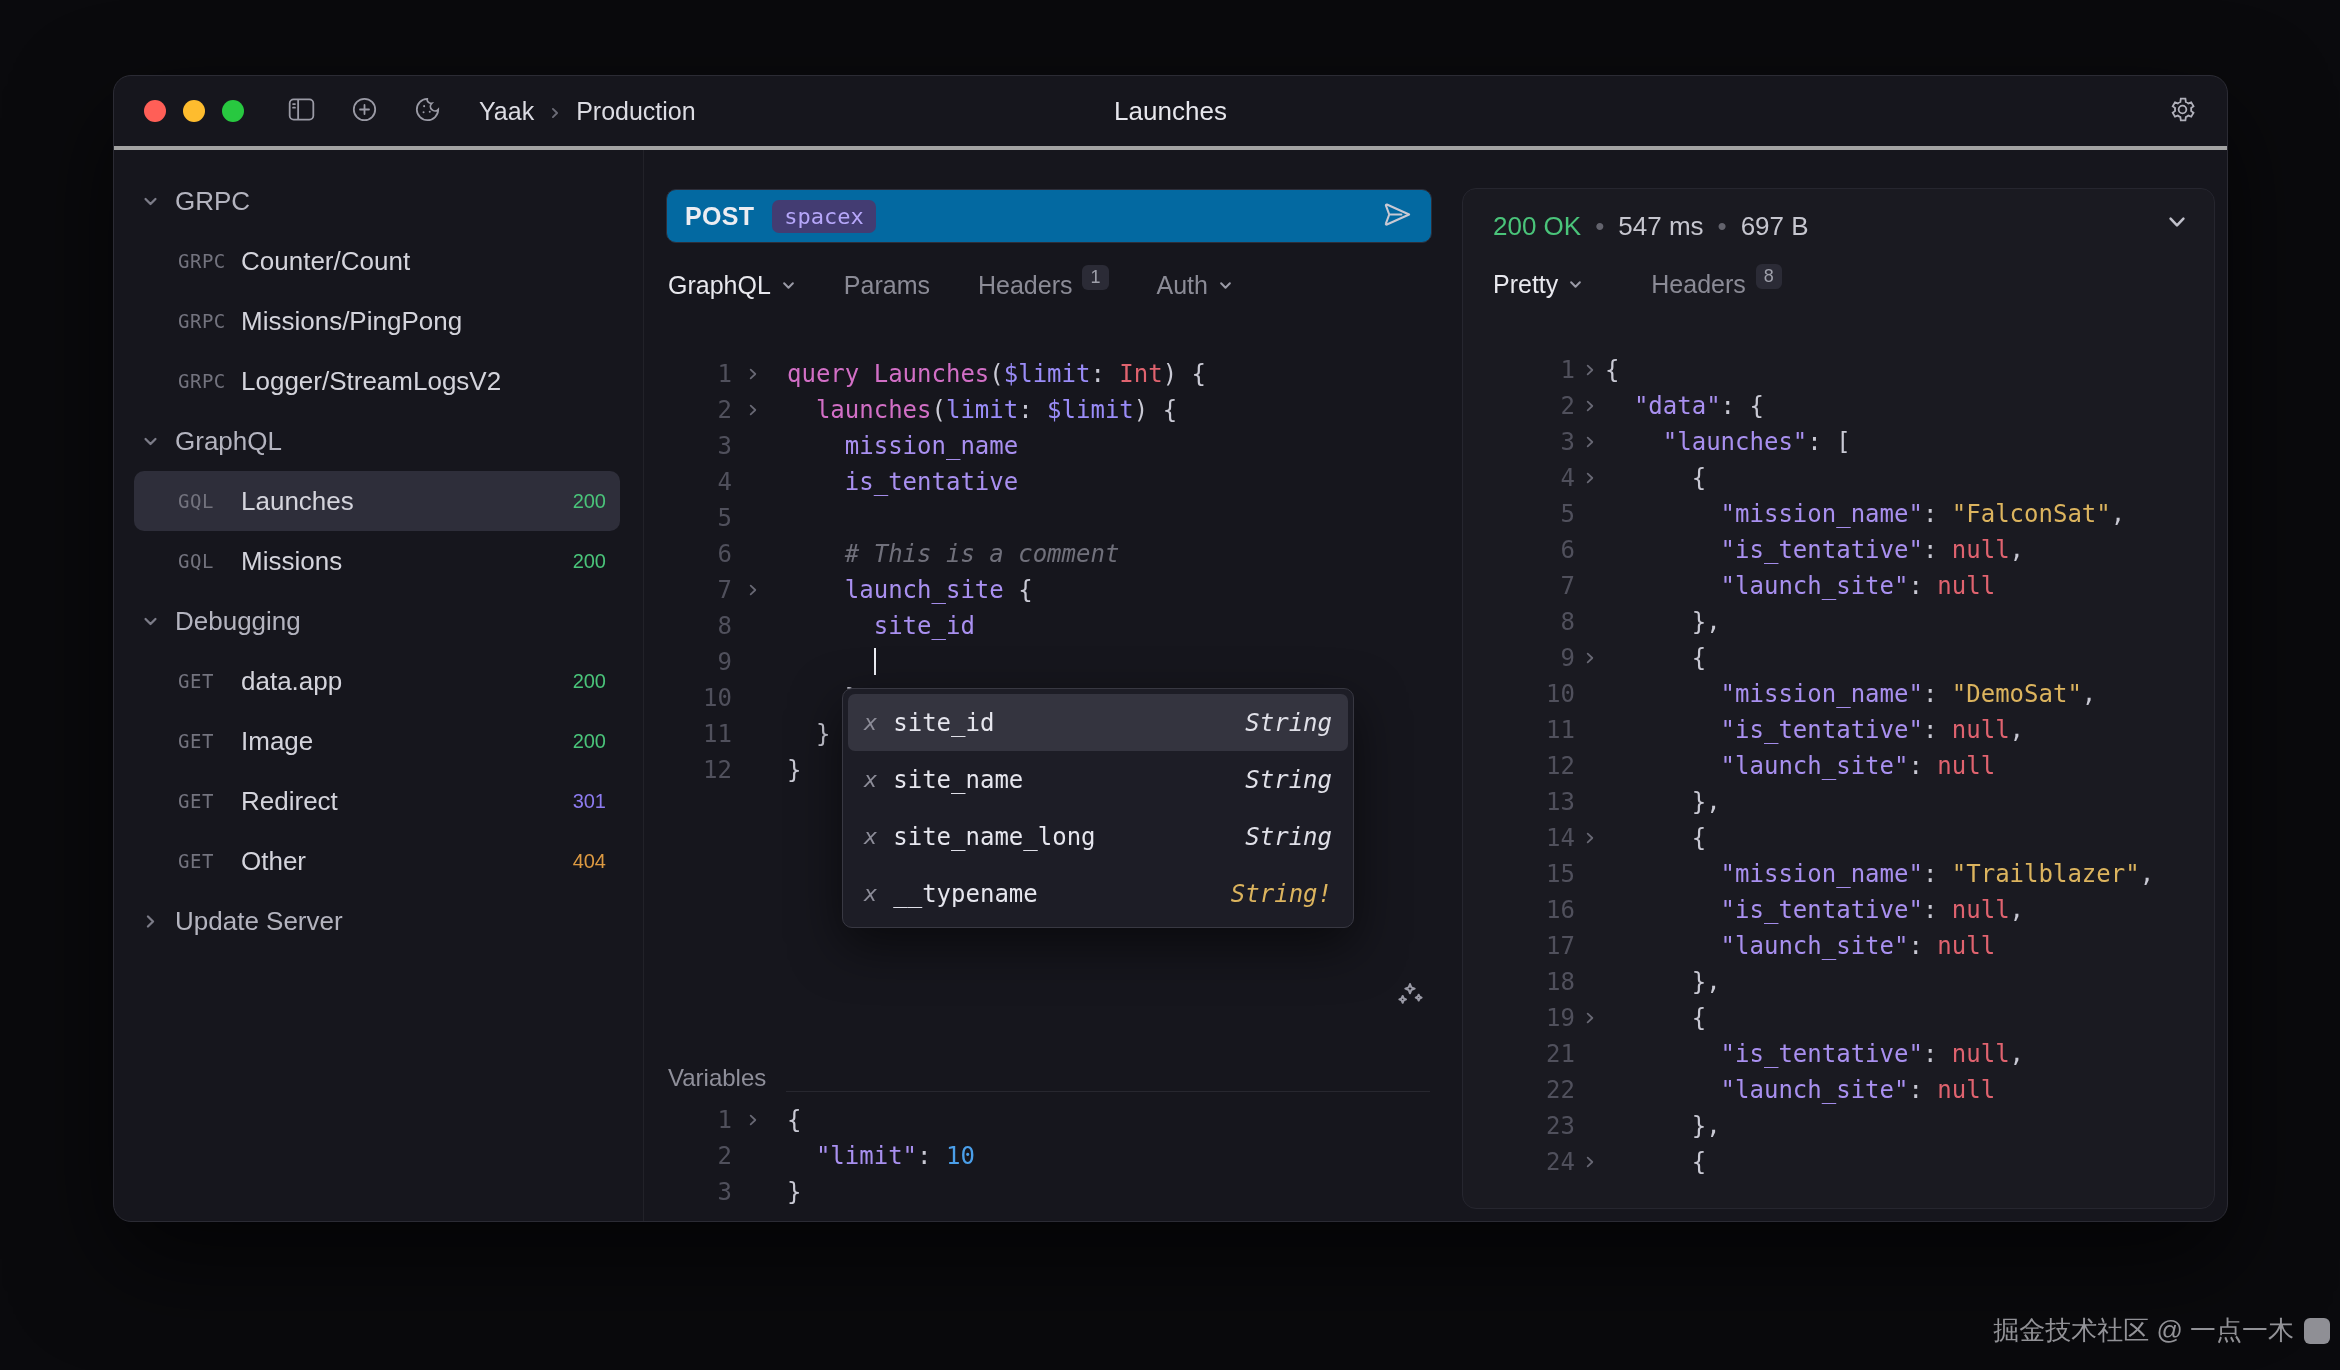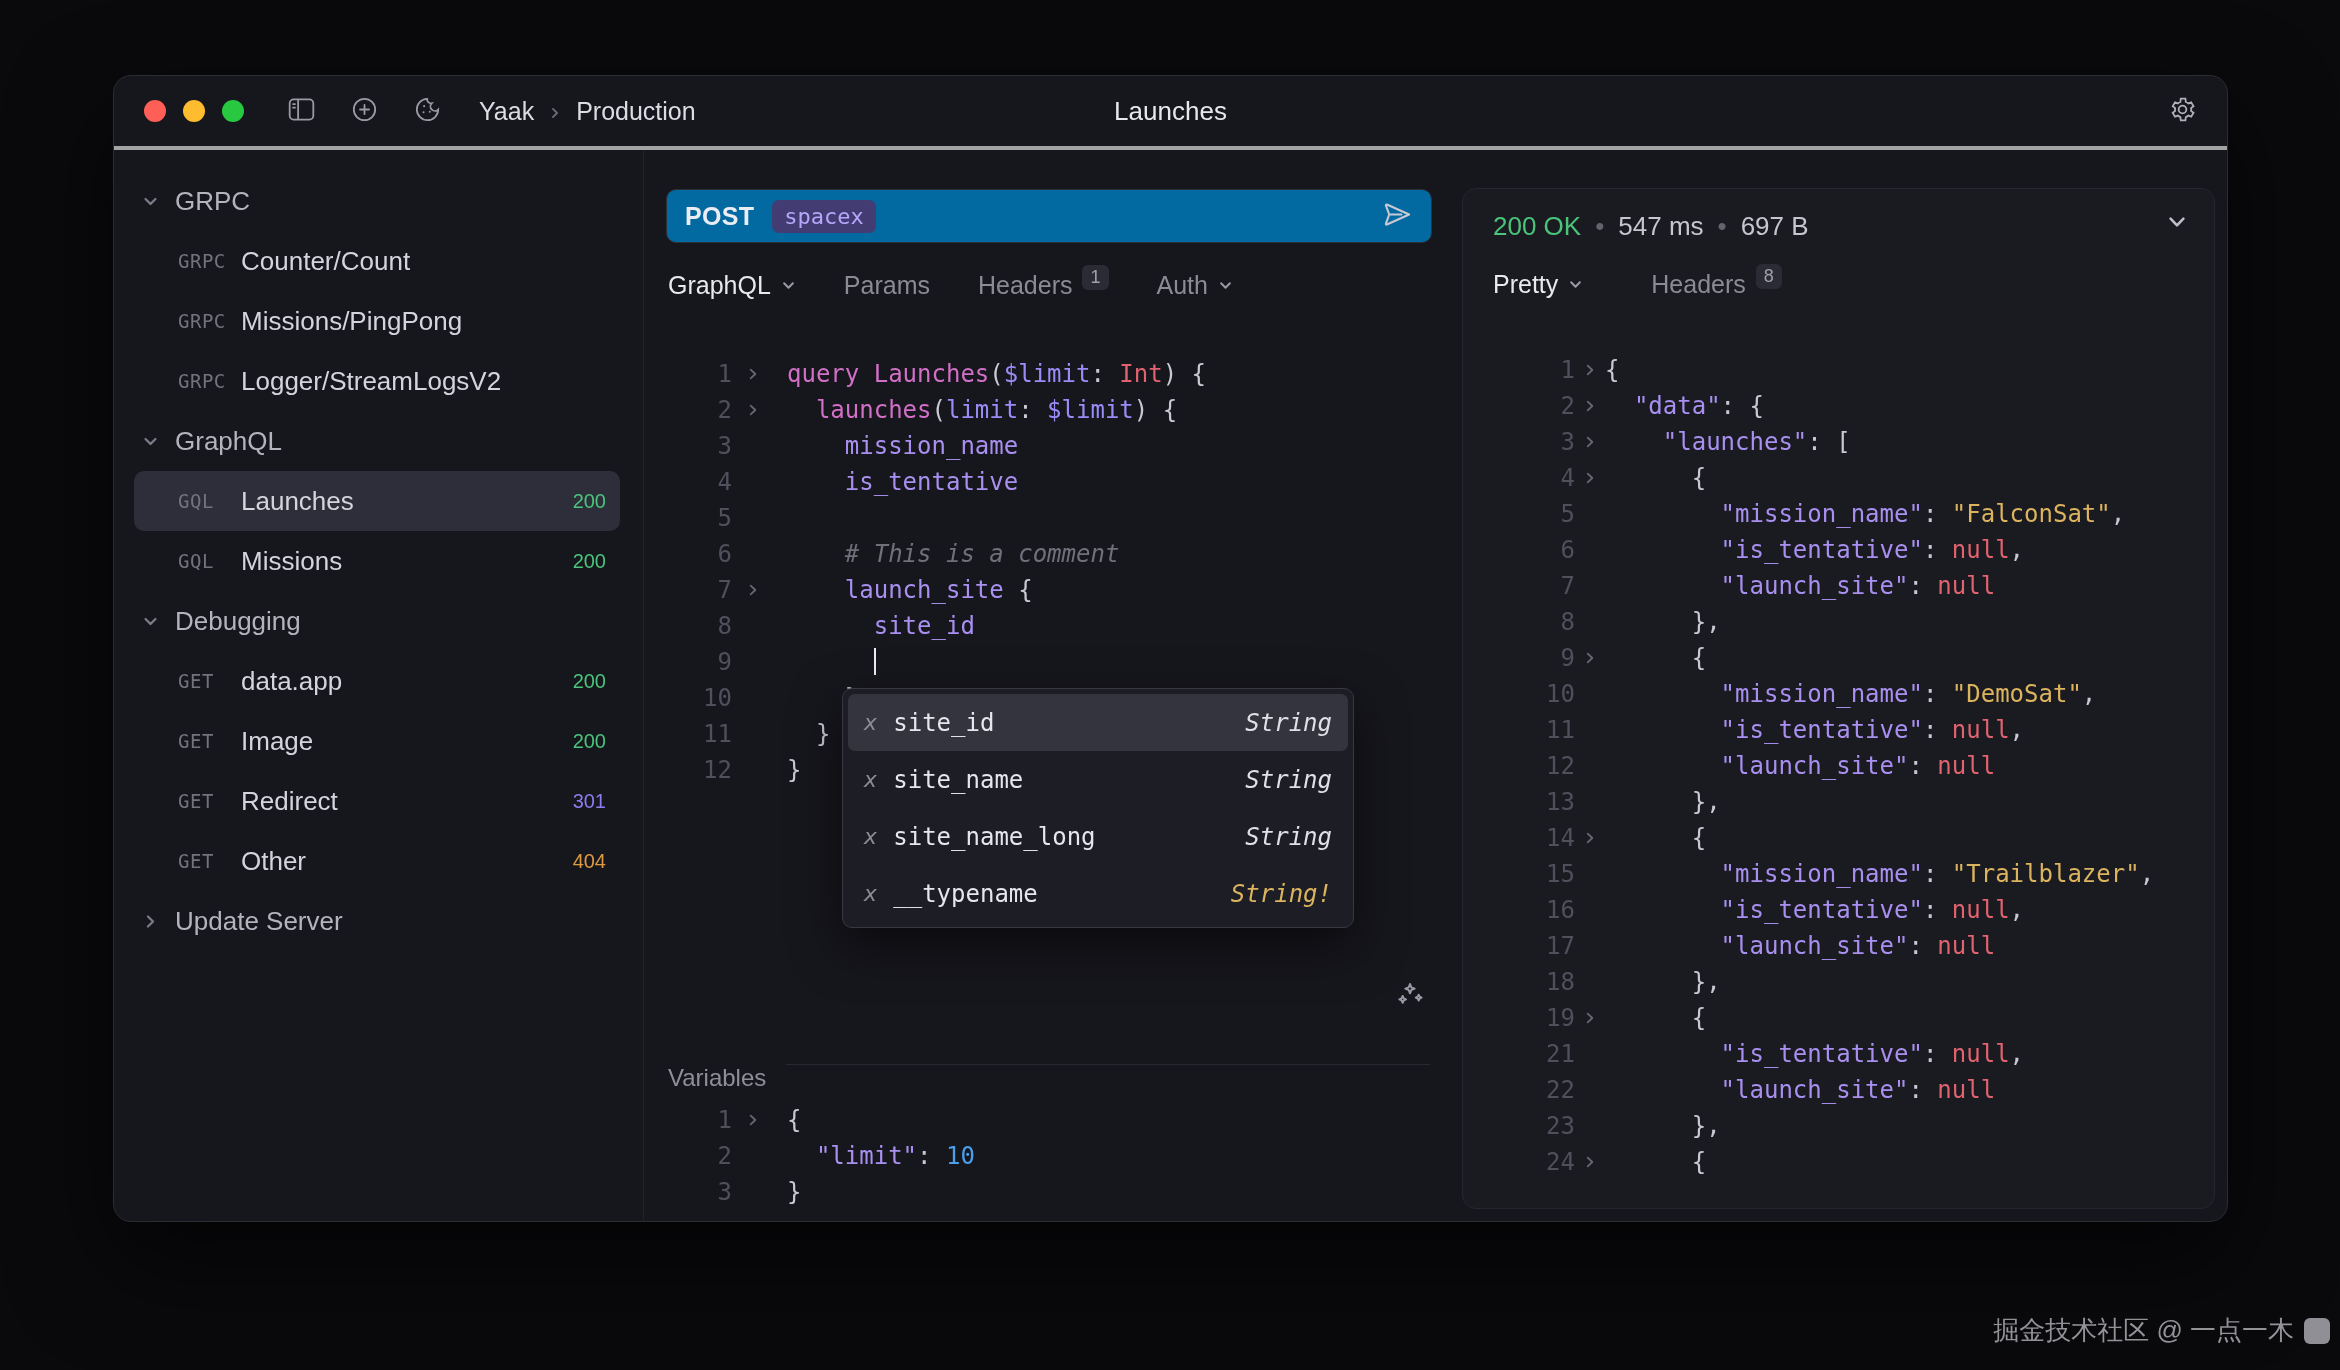--- a/index.html
+++ b/index.html
@@ -71,21 +71,21 @@
   .ac-row{height:57px;display:flex;align-items:center;padding:0 16px;border-radius:7px;cursor:pointer;
     font-family:"DejaVu Sans Mono",monospace}
   .ac-row.selected{background:#34343f}
   .ac-icon{font-size:22px;font-style:italic;color:#8c8c98}
   .ac-name{margin-left:16px;font-size:24px;color:#e6e6ee}
   .ac-type{margin-left:auto;font-size:24px;font-style:italic;color:#e0e0e8}
   .ac-type.warn{color:#dcb45e}
 
   .wand{position:absolute;right:28px;top:828px;background:none;border:none;cursor:pointer}
 
-  .vars-header{margin-top:276px;padding:0 24px;display:flex;align-items:flex-start;gap:20px;flex:none}
+  .vars-header{margin-top:276px;padding:0 24px;display:flex;align-items:flex-end;gap:20px;flex:none}
   .vars-label{font-size:24px;color:#8f8f9a}
   .vars-rule{flex:1;height:1px;background:#27272f}
   .vars{margin-top:10px}
 
   
   .response-region{flex:1;padding:38px 12px 12px 8px;min-width:0}
   .response-card{height:100%;background:#1a1a21;border:1px solid #26262f;border-radius:14px;
     overflow:hidden;display:flex;flex-direction:column}
   .resp-header{padding:22px 26px 0 30px;display:flex;align-items:flex-start;gap:14px;font-size:26px;color:#c6c6cf;flex:none}
   .resp-status{color:#4ac47a;font-weight:500}

